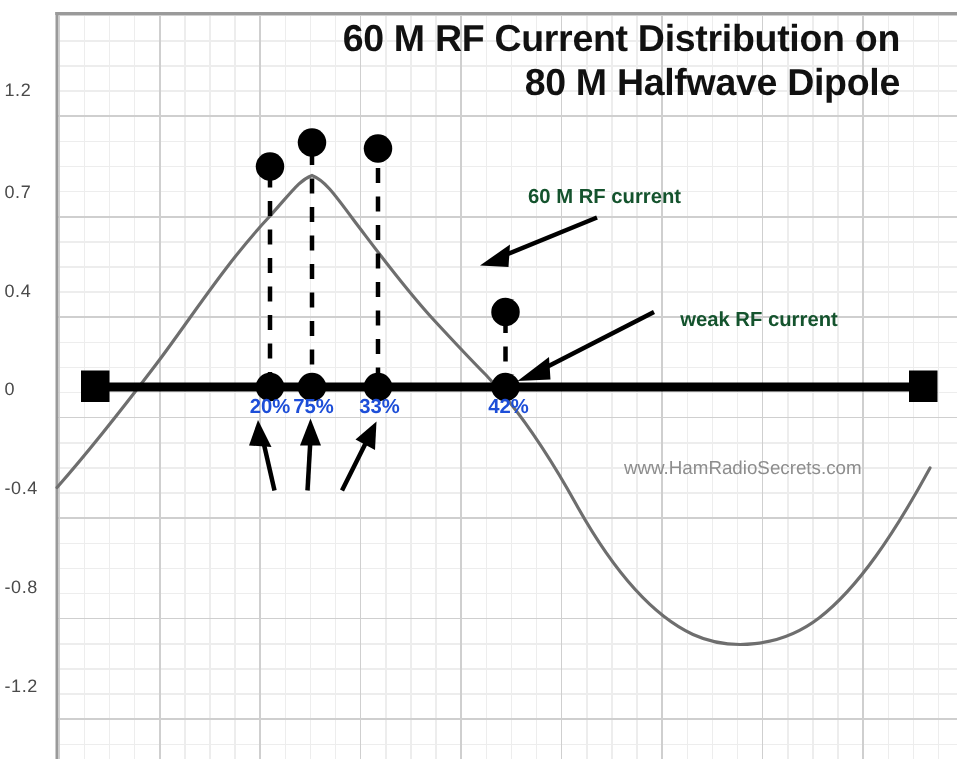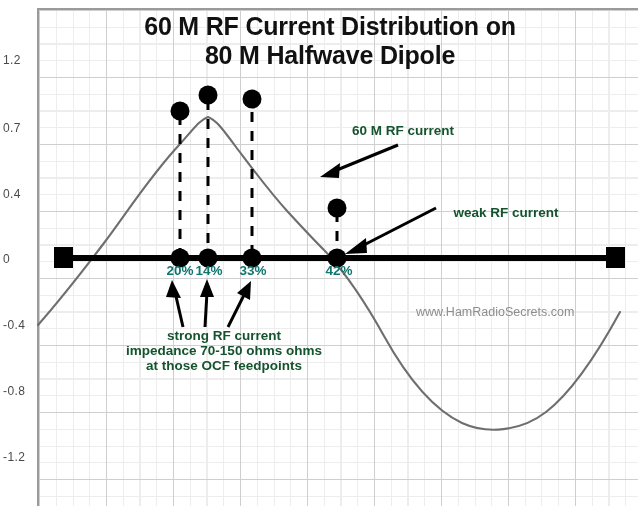--- a/index.html
+++ b/index.html
@@ -32,27 +32,27 @@
     text-align:left;width:30px;
   }
   #ylabels{position:absolute;left:0;top:0;width:33px;height:506px;}
 
   
   #gfx{position:absolute;left:0;top:0;width:640px;height:506px;}
 
   
   .anno{position:absolute;font-weight:bold;color:#14532d;line-height:1.12;}
   #title{
-    position:absolute;left:60px;top:12px;width:540px;text-align:center;
+    position:absolute;left:60px;top:12px;width:540px;text-align:right;
     font-size:25px;font-weight:bold;color:#111;line-height:1.15;letter-spacing:-.2px;
   }
   #lblCurve{left:352px;top:123px;font-size:13.5px;}
   #lblCenter{left:380px;top:205px;font-size:13.5px;text-align:center;width:252px;}
   #lblStrong{left:88px;top:328px;font-size:13.5px;text-align:center;width:272px;}
-  .pct{position:absolute;font-size:13.5px;font-weight:bold;color:#0f766e;transform:translateX(-50%);}
+  .pct{position:absolute;font-size:13.5px;font-weight:bold;color:#1d4ed8;transform:translateX(-50%);}
   #wm{position:absolute;left:416px;top:305px;font-size:12.5px;color:#8d8d8d;font-weight:normal;}
 </style>
 </head>
 <body>
 
 <div id="stage">
 
   <div id="plot"></div>
   <div id="plotTopCap"></div>
 
@@ -122,30 +122,25 @@
       <polygon points="251,281 250,300 237,293" fill="#000"></polygon>
     </g>
   </svg>
 
   <div id="title">
     <div>60 M RF Current Distribution on</div>
     <div>80 M Halfwave Dipole</div>
   </div>
 
   <div class="pct" style="left:180px;top:263px">20%</div>
-  <div class="pct" style="left:209px;top:263px">14%</div>
+  <div class="pct" style="left:209px;top:263px">75%</div>
   <div class="pct" style="left:253px;top:263px">33%</div>
   <div class="pct" style="left:339px;top:263px">42%</div>
 
   <div class="anno" id="lblCurve">60 M RF current</div>
 
   <div class="anno" id="lblCenter">
     <div>weak RF current</div>
   </div>
 
-  <div class="anno" id="lblStrong">
-    <div>strong RF current</div>
-    <div>impedance 70-150 ohms ohms</div>
-    <div>at those OCF feedpoints</div>
-  </div>
 
   <div id="wm">www.HamRadioSecrets.com</div>
 </div>
 
 </body></html>

